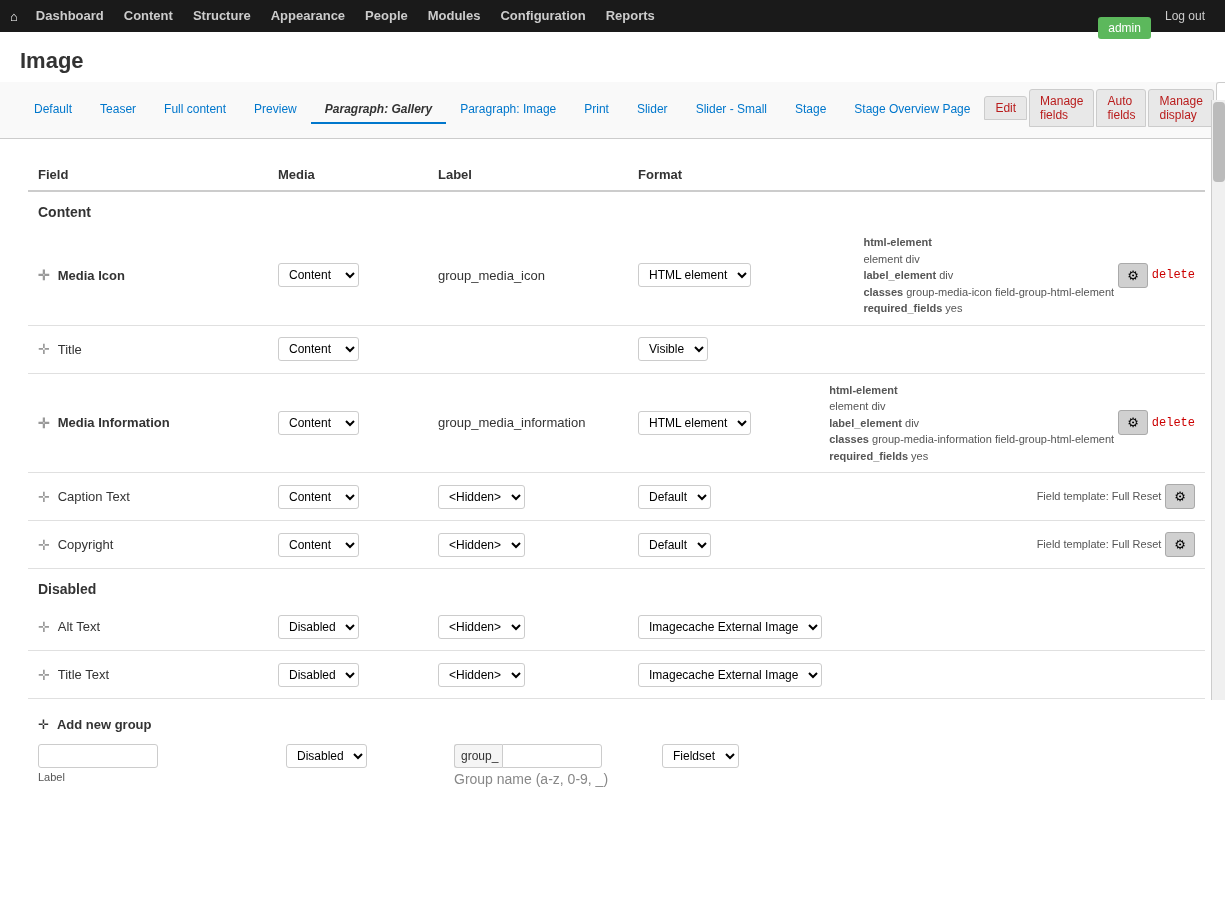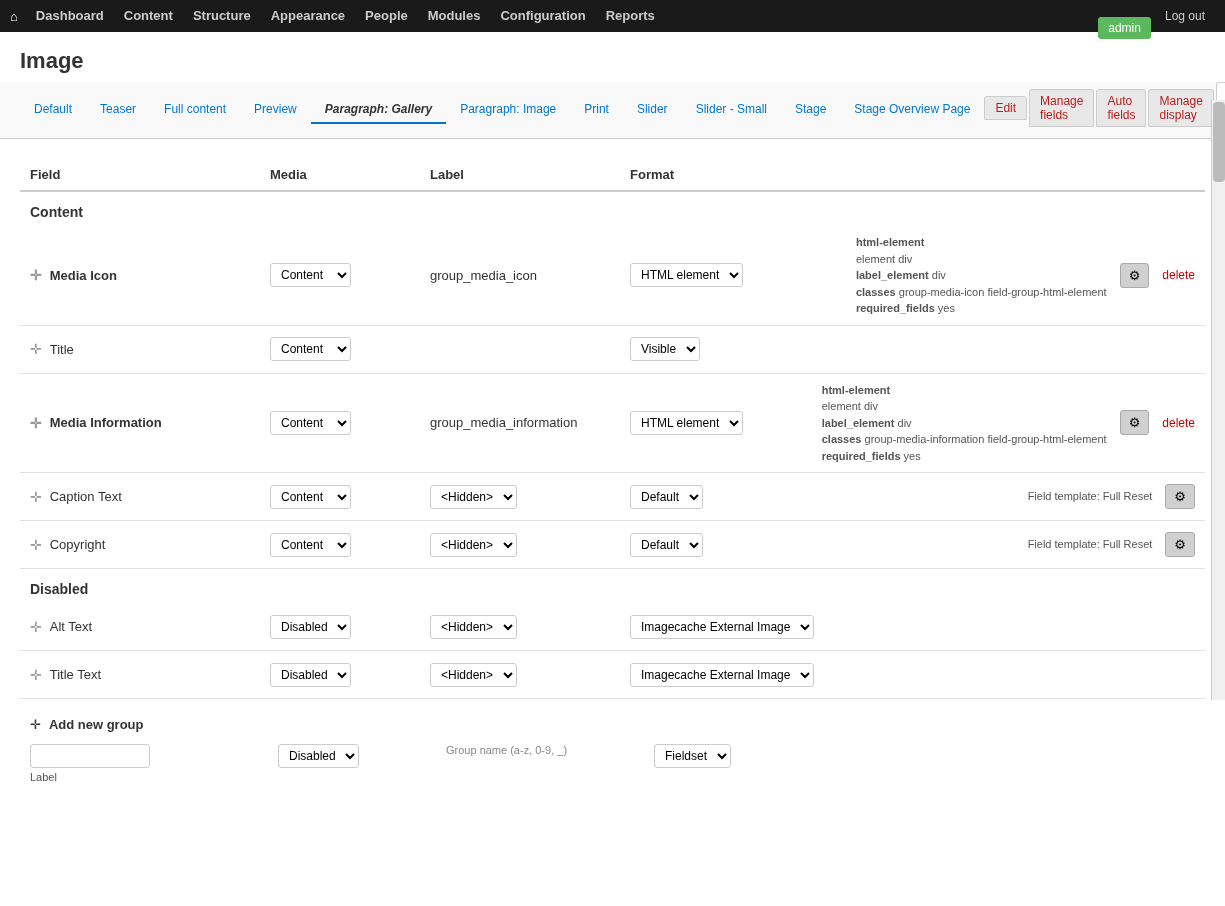--- a/index.html
+++ b/index.html
@@ -88,21 +88,21 @@
       border: 1px solid #ccc;
       padding: 4px 10px;
       font-size: 12px;
       color: #b91c1c;
       cursor: pointer;
       border-radius: 3px 3px 0 0;
     }
     .action-tab.active { background: #fff; border-bottom: 1px solid #fff; }
 
     
-    .main-content { padding: 10px 20px; }
+    .main-content { padding: 10px 20px; margin-left: 8px; }
 
     
     .table-header {
       display: grid;
       grid-template-columns: 240px 160px 200px 1fr;
       padding: 8px 10px;
       font-weight: bold;
       font-size: 13px;
       border-bottom: 2px solid #ccc;
       margin-top: 10px;
@@ -140,21 +140,21 @@
     .format-info {
       font-size: 11px;
       color: #555;
       line-height: 1.5;
     }
     .format-info span { font-weight: bold; }
 
     .row-actions {
       display: flex;
       align-items: center;
-      gap: 13px;
+      gap: 4px;
     }
 
     
     select {
       padding: 3px 6px;
       border: 1px solid #ccc;
       border-radius: 3px;
       font-size: 12px;
       background: #fff;
       cursor: pointer;
@@ -169,20 +169,21 @@
       border-radius: 3px;
       font-size: 13px;
     }
 
     
     .delete-link {
       color: #cc0000;
       text-decoration: none;
       font-size: 12px;
       cursor: pointer;
+      font-family: Liberation Mono, monospace;
     }
 
     
     .add-group-section {
       padding: 10px 10px;
     }
     .add-group-row {
       display: grid;
       grid-template-columns: 240px 160px 200px 1fr;
       align-items: flex-start;
@@ -225,21 +226,21 @@
     }
     .group-name-row .group-prefix input {
       padding: 4px 6px;
       border: 1px solid #ccc;
       border-left: none;
       border-radius: 0 3px 3px 0;
       font-size: 12px;
       width: 100px;
     }
     .group-name-hint {
-      font-size: 11px;
+      font-size: 14px;
       color: #888;
     }
 
     
     .scrollbar-track {
       position: fixed;
       right: 0;
       top: 100px;
       width: 14px;
       height: 600px;
@@ -512,20 +513,24 @@
         <input type="text" placeholder="" style="width: 120px; padding: 4px 6px; border: 1px solid rgb(204, 204, 204); border-radius: 3px; font-size: 12px;">
         <label>Label</label>
       </div>
       <div>
         <select>
           <option>Disabled</option>
           <option>Content</option>
         </select>
       </div>
       <div class="group-name-row">
+        <div class="group-prefix">
+          <span>group_</span>
+          <input type="text" style="width: 100px; padding: 4px 6px; border: 1px solid rgb(204, 204, 204); border-radius: 0px 3px 3px 0px; font-size: 12px;">
+        </div>
         <span class="group-name-hint">Group name (a-z, 0-9, _)</span>
       </div>
       <div>
         <select>
           <option>Fieldset</option>
         </select>
       </div>
     </div>
   </div>
 

